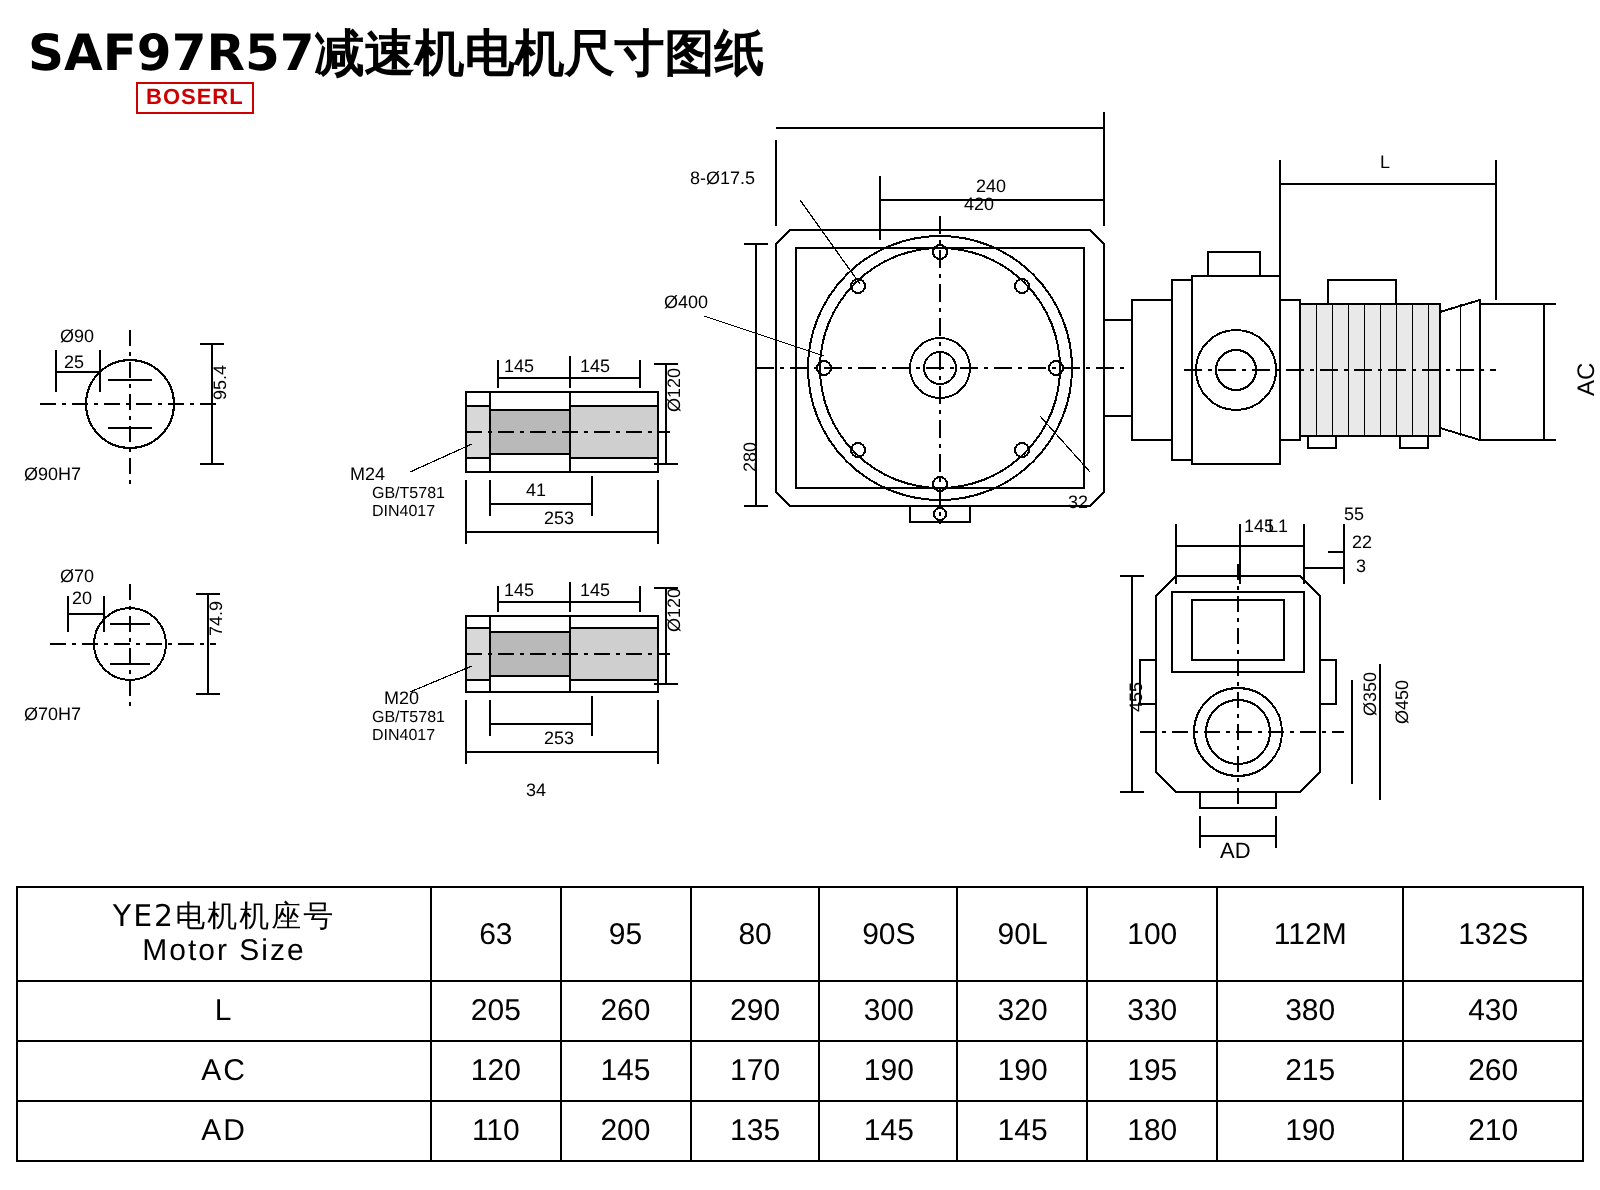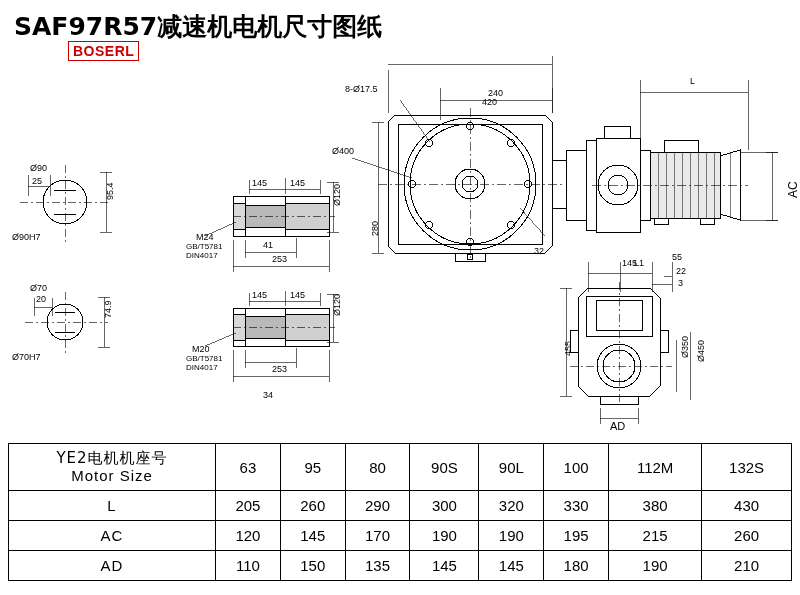--- a/index.html
+++ b/index.html
@@ -19,21 +19,21 @@
     font-size:25px;font-weight:bold;letter-spacing:0px;
     font-family:"DejaVu Sans", sans-serif;
     white-space:nowrap;
   }
 
   
   .logo{
     position:absolute;left:68px;top:41px;
     border:1px solid #cc0000;
     color:#cc0000;
-    font-size:14px;font-weight:bold;
+    font-size:11px;font-weight:bold;
     padding:1px 4px 1px 4px;
     letter-spacing:0.5px;
     font-family:"Liberation Sans", sans-serif;
   }
 
   
   .dw{position:absolute;}
   svg{display:block;overflow:visible;}
 
   
@@ -310,21 +310,21 @@
   <div class="lbl rot" style="left:105px;top:200px;transform:rotate(-90deg);">95.4</div>
 
   <div class="lbl" style="left:30px;top:283px;">Ø70</div>
   <div class="lbl" style="left:12px;top:352px;">Ø70H7</div>
   <div class="lbl" style="left:36px;top:294px;">20</div>
   <div class="lbl rot" style="left:103px;top:318px;transform:rotate(-90deg);">74.9</div>
 
   <div class="lbl" style="left:252px;top:178px;">145</div>
   <div class="lbl" style="left:290px;top:178px;">145</div>
   <div class="lbl rot" style="left:332px;top:206px;transform:rotate(-90deg);">Ø120</div>
-  <div class="lbl" style="left:196px;top:232px;text-align:right;">M24</div>
+  <div class="lbl" style="left:175px;top:232px;text-align:right;">M24</div>
   <div class="lbl sm" style="left:186px;top:242px;">GB/T5781</div>
   <div class="lbl sm" style="left:186px;top:251px;">DIN4017</div>
   <div class="lbl" style="left:263px;top:240px;">41</div>
   <div class="lbl" style="left:272px;top:254px;">253</div>
 
   <div class="lbl" style="left:252px;top:290px;">145</div>
   <div class="lbl" style="left:290px;top:290px;">145</div>
   <div class="lbl rot" style="left:332px;top:316px;transform:rotate(-90deg);">Ø120</div>
   <div class="lbl" style="left:192px;top:344px;">M20</div>
   <div class="lbl sm" style="left:186px;top:354px;">GB/T5781</div>
@@ -378,21 +378,21 @@
         <td>170</td>
         <td>190</td>
         <td>190</td>
         <td>195</td>
         <td>215</td>
         <td>260</td>
       </tr>
       <tr>
         <td class="rowlabel">AD</td>
         <td>110</td>
-        <td>150</td>
+        <td>200</td>
         <td>135</td>
         <td>145</td>
         <td>145</td>
         <td>180</td>
         <td>190</td>
         <td>210</td>
       </tr>
     </tbody>
   </table>
 

